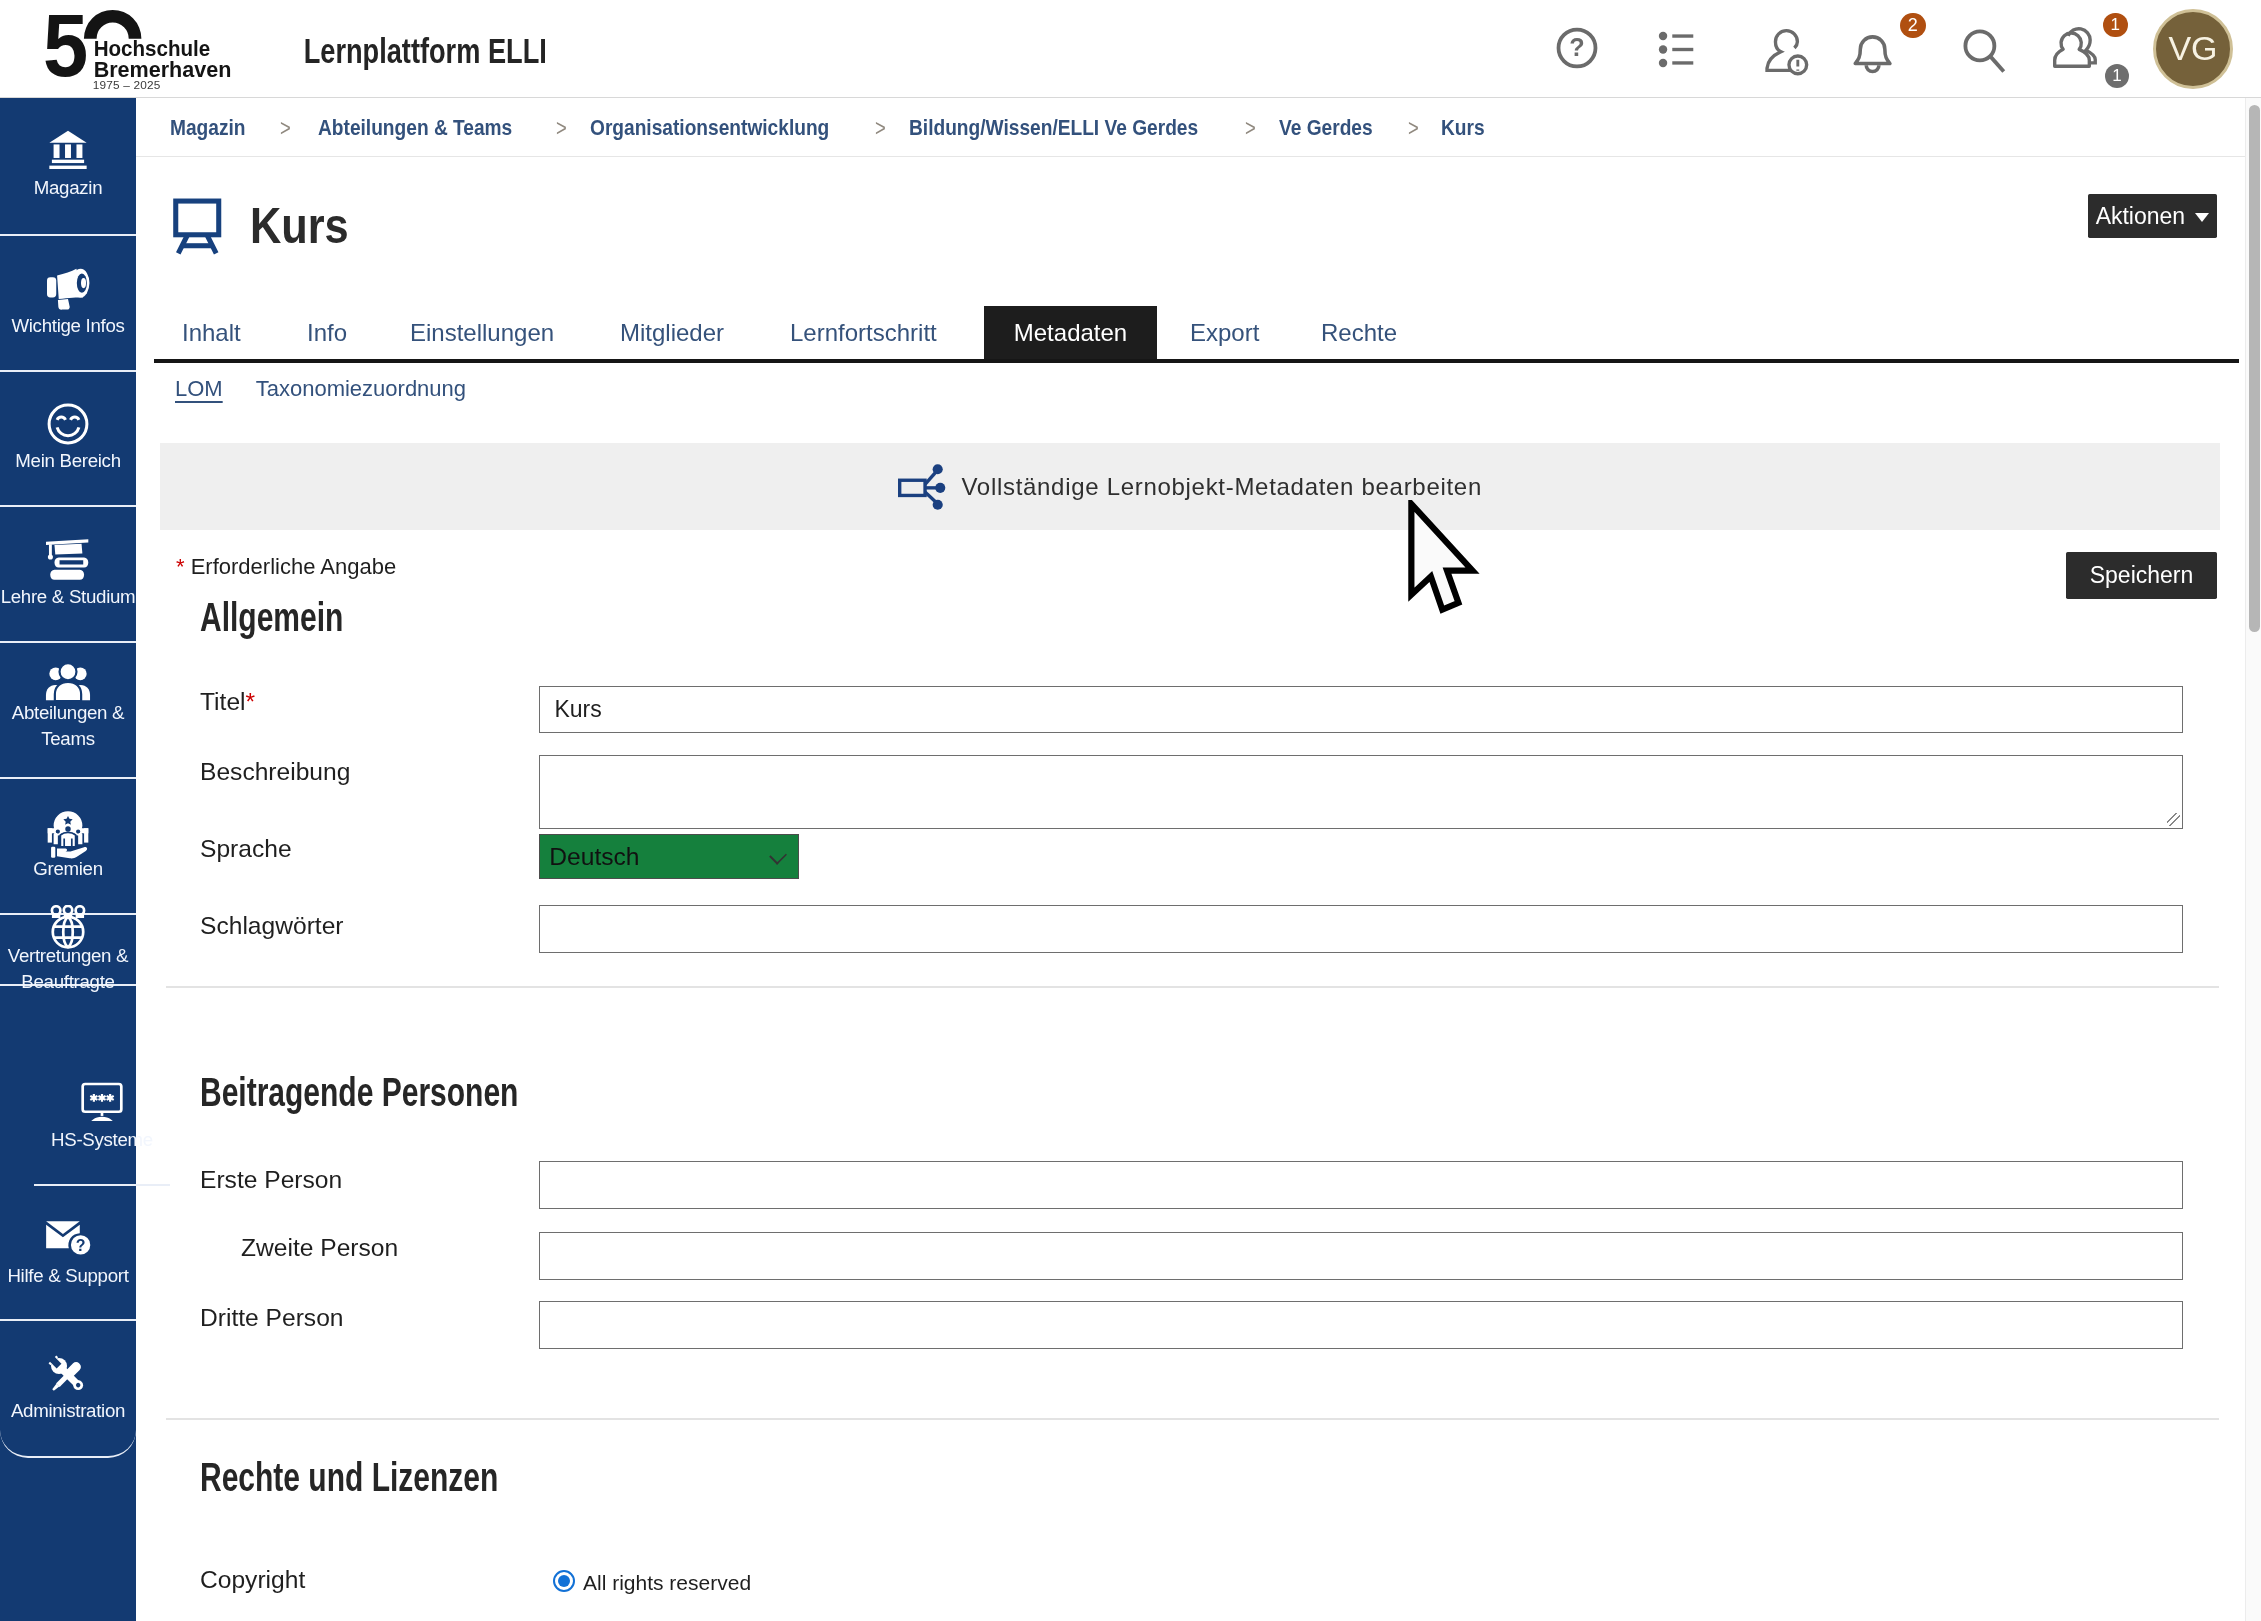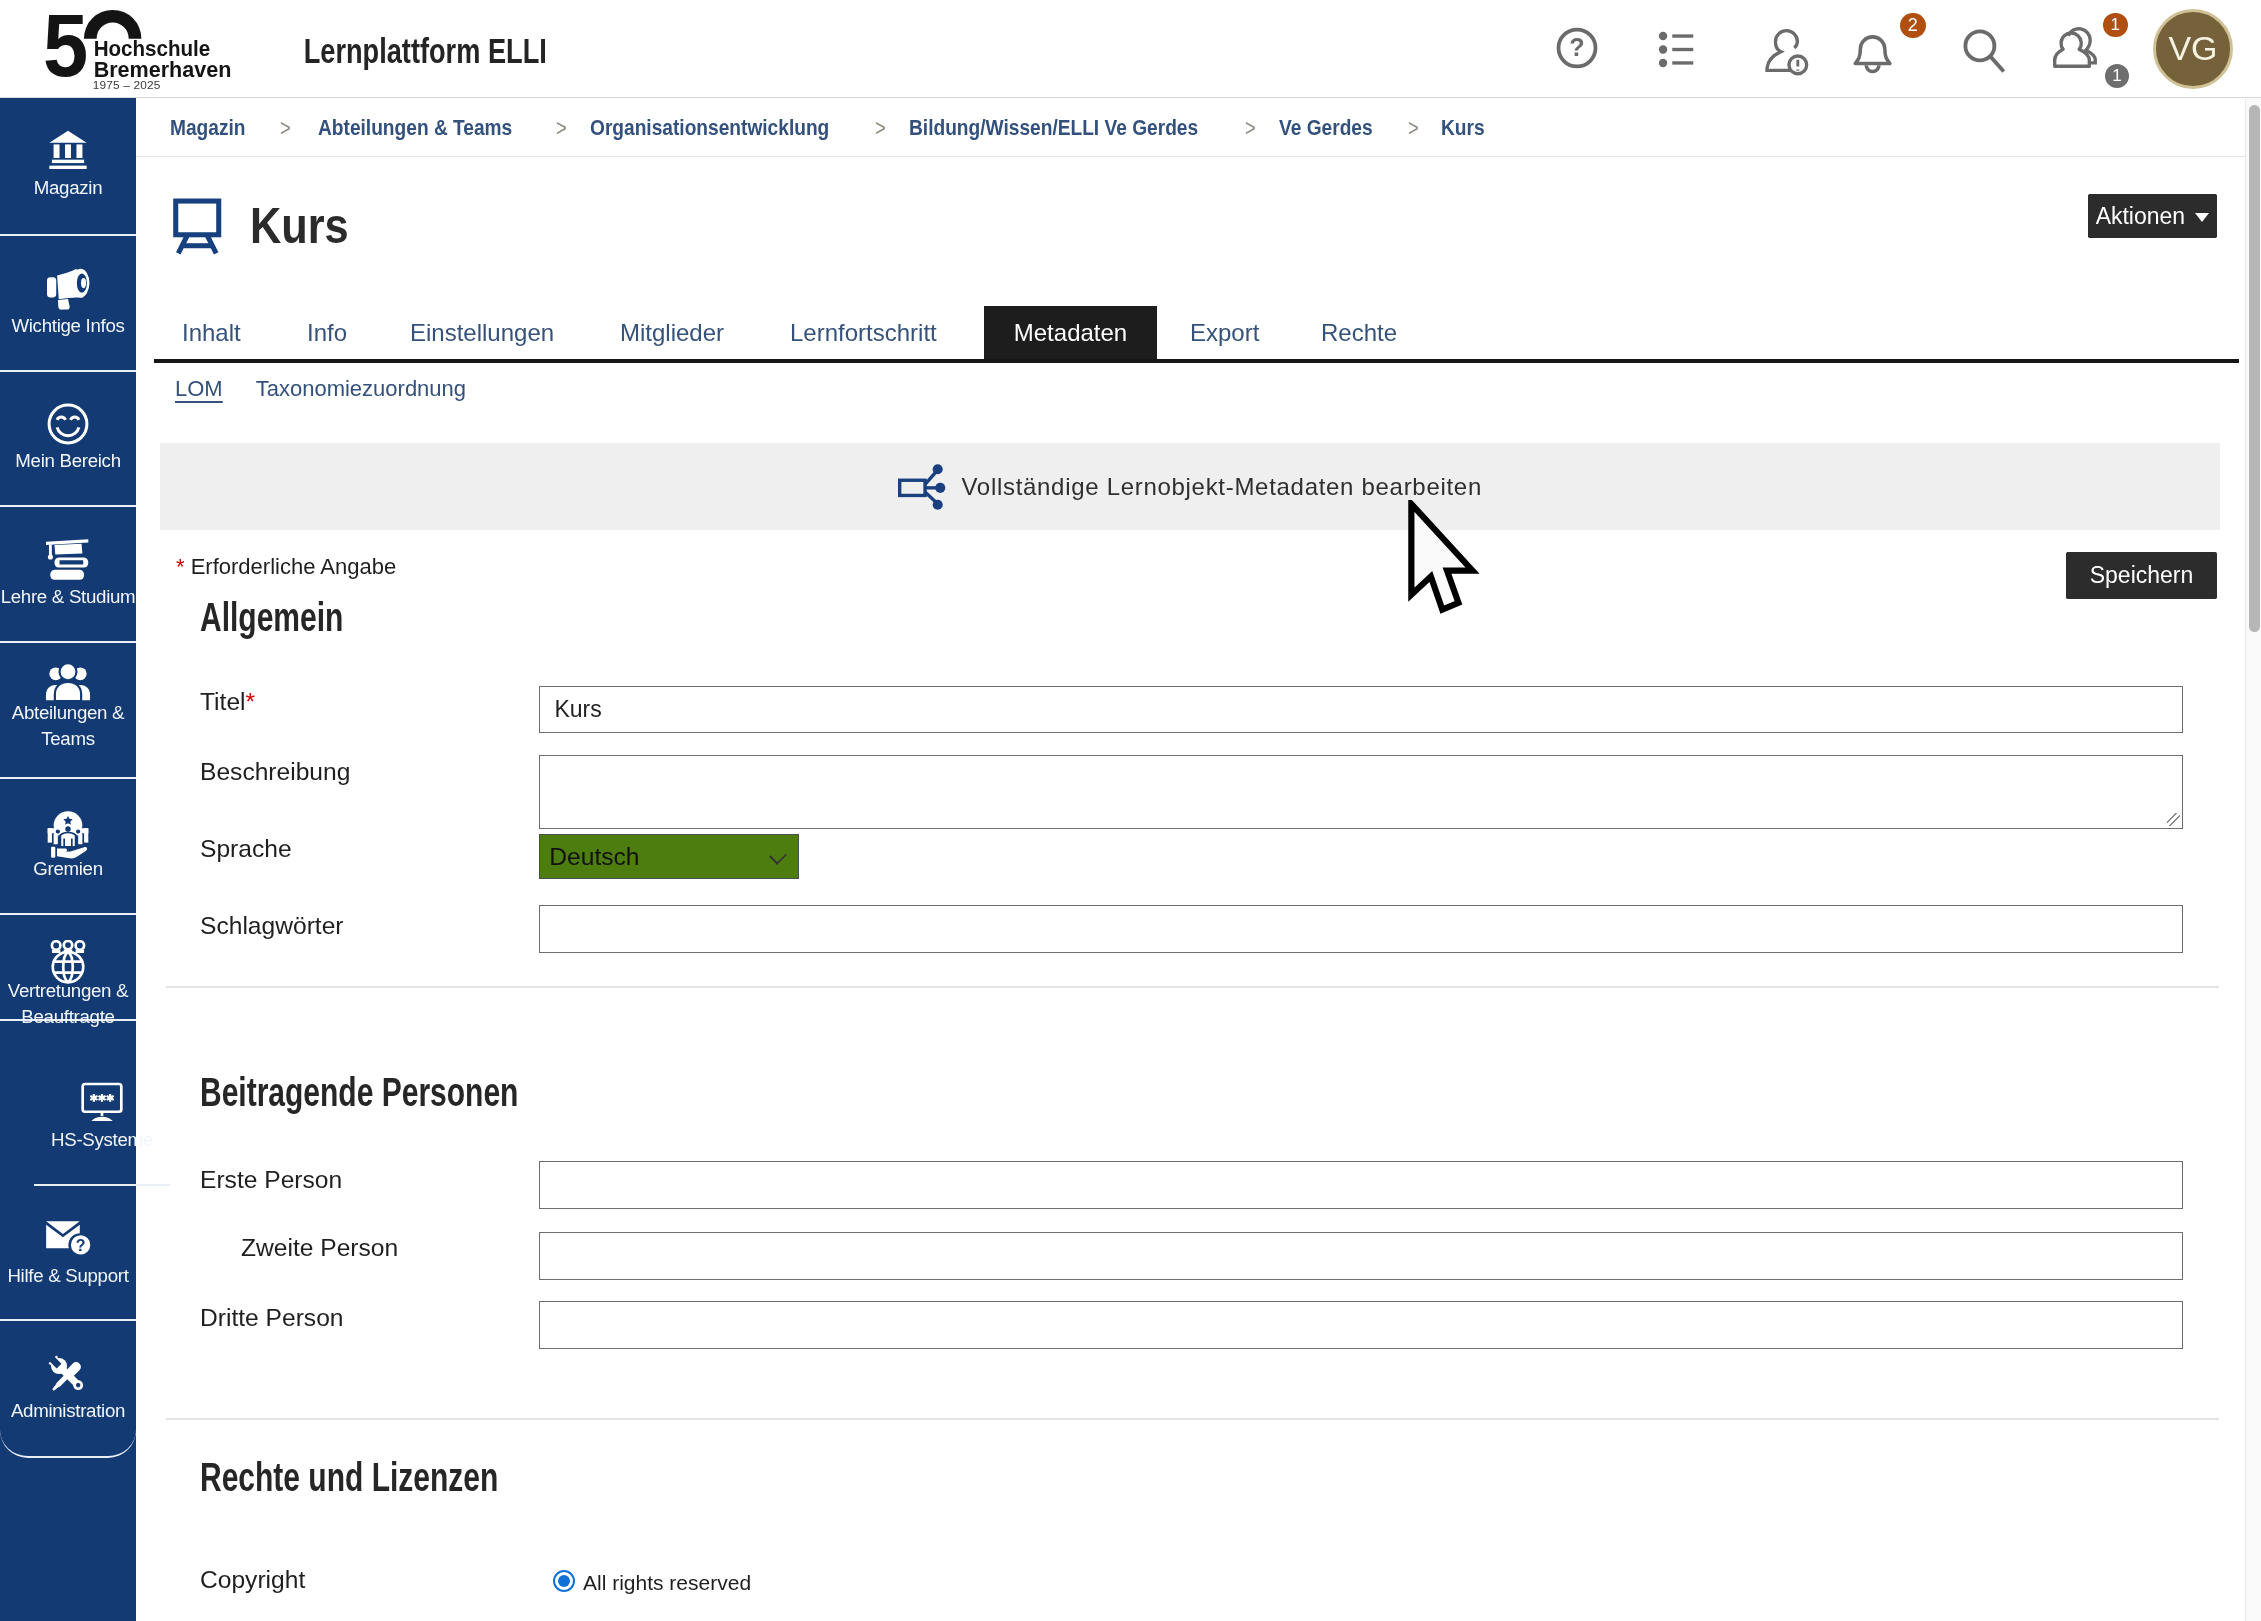--- a/index.html
+++ b/index.html
@@ -46,21 +46,21 @@
   .req { color:#cc0000; }
   #reqnote { position:absolute; left:176px; top:554px; font-size:22px; color:#1f1f1f; }
   #speichern { left:2066px; top:552px; width:151px; height:47px; }
   h2.sect { position:absolute; font-size:40px; font-weight:bold; color:#262626; transform:scaleX(0.75); transform-origin:left; white-space:nowrap; }
   .flabel { position:absolute; left:200px; font-size:24.6px; color:#1f1f1f; }
   .finput { position:absolute; left:539px; width:1644px; border:1.7px solid #6e6e6e; background:#fff; }
   .ftext { padding-left:14.4px; font-size:23px; color:#1f1f1f; display:flex; align-items:center; }
   .divline { position:absolute; left:166px; width:2053px; height:1.7px; background:#e3e3e3; }
   
   #selSprache { position:absolute; left:539px; top:834px; width:260px; height:45px; border:1.7px solid #4d4d4d;
-      background:#4d7c0f; display:flex; align-items:center; padding-left:9.3px; font-size:24.6px; color:#111; }
+      background:#15803d; display:flex; align-items:center; padding-left:9.3px; font-size:24.6px; color:#111; }
   #selSprache .chev { position:absolute; right:13.6px; top:14.4px; width:13.6px; height:13.6px;
       border-left:2.5px solid #333; border-bottom:2.5px solid #333; transform:rotate(-45deg) scaleY(0.8); }
   
   .rsz { position:absolute; right:1.7px; bottom:1.7px; width:13.6px; height:13.6px;
      background:
        linear-gradient(135deg, transparent 0 6px, #888 6px 7.6px, transparent 7.6px 10.2px, #888 10.2px 12px, transparent 12px); }
   
   #radio { position:absolute; left:553px; top:1570px; width:22px; height:22px; border-radius:50%;
      border:2.1px solid #1271d6; background:#fff; }
   #radio::after { content:""; position:absolute; left:3px; top:3px; width:12px; height:12px; border-radius:50%;
@@ -194,21 +194,21 @@
  <circle cx="14" cy="24" r="3.6" fill="#133a72" stroke="#fff" stroke-width="2.2"></circle>
  <circle cx="38" cy="24" r="3.6" fill="#133a72" stroke="#fff" stroke-width="2.2"></circle>
  <path d="M17 28 c2.5-2 5.5-3 9-3 c3.5 0 6.5 1 9 3 l0 14 -18 0 Z" stroke="#133a72" stroke-width="2"></path>
  <path d="M21.5 32 l0 9 M30.5 32 l0 9" stroke="#133a72" stroke-width="2" fill="none"></path>
  <path d="M9 27 c1.5-2 4-2 5 0 l0 12 -5 0 Z M43 27 c-1.5-2 -4-2 -5 0 l0 12 5 0 Z"></path>
  <rect x="6" y="42" width="5" height="13" rx="1.5"></rect>
  <path d="M13 44 l10 0 c2.5 0 2.5 3.5 0 3.5 l6 0 l16 -5 c3.5 -1 5 2.5 2 4.5 L36 54 c-2 1.5 -5 2 -8 1.5 L13 53 Z"></path>
         </svg></div>
       <div class="slabel" style="top: 77px;">Gremien</div>
     </div>
-    <div class="scell" style="top: 823px; height: 100px;">
+    <div class="scell" style="top: 788px; height: 100px;">
       <div class="sicon" style="top: 18.7px;"><svg width="46" height="44" viewBox="0 0 54 52" fill="none" stroke="#fff" stroke-width="3.2">
  <circle cx="13" cy="6.5" r="5"></circle>
           <circle cx="27" cy="6" r="5"></circle>
           <circle cx="41" cy="6.5" r="5"></circle>
  <path d="M8 13.5 l10 0 M22 13 l10 0 M36 13.5 l10 0" stroke-width="3.6"></path>
  <circle cx="27" cy="32" r="18"></circle>
  <path d="M27 14 c -7.5 5 -7.5 31 0 36 M27 14 c 7.5 5 7.5 31 0 36 M10.5 25.5 l33 0 M10 38.5 l34 0"></path>
         </svg></div>
       <div class="slabel" style="top: 57px;">Vertretungen &amp;<br>Beauftragte</div>
     </div>

